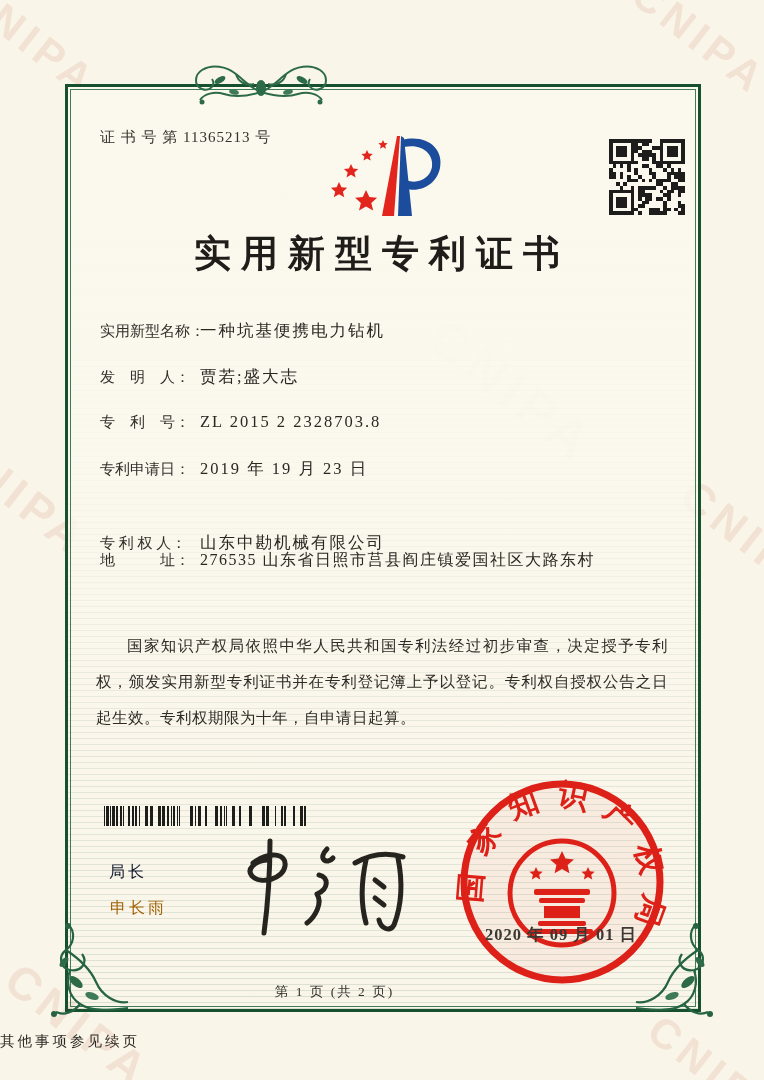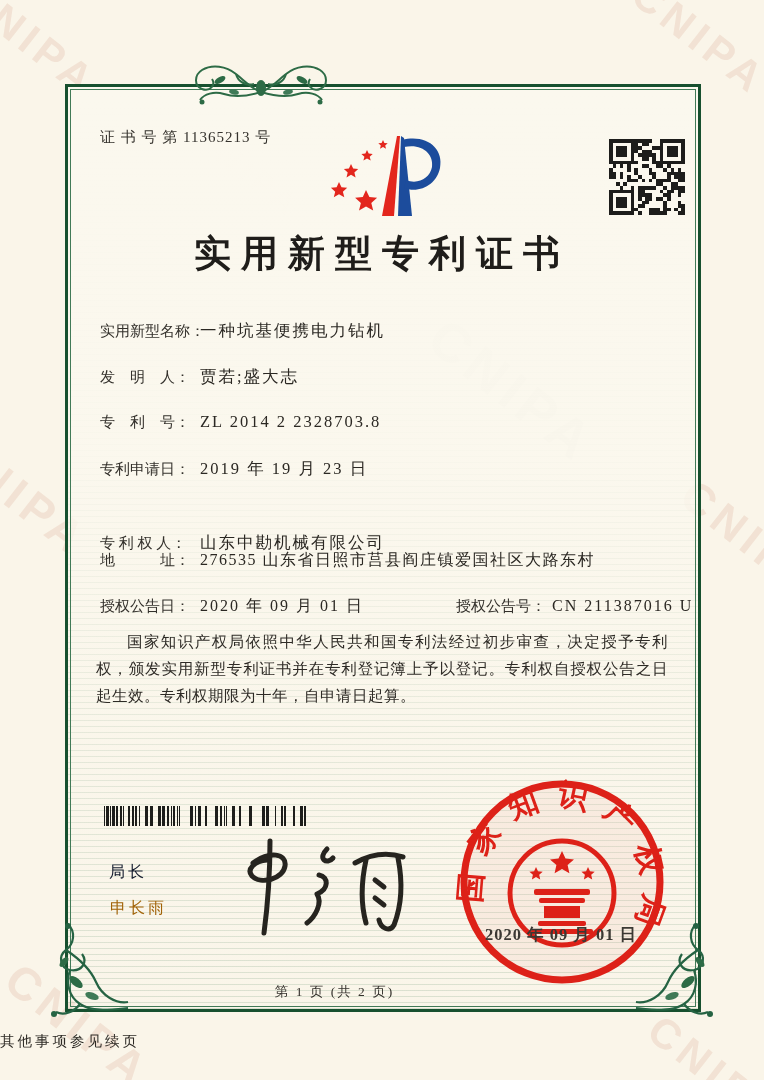--- a/index.html
+++ b/index.html
@@ -60,21 +60,21 @@
   }
   .row .val{
     font-size:16.5px;letter-spacing:2px;color:#2b2823;
   }
   .row .lbl2{
     display:inline-block;width:96px;margin-left:88px;
     font-size:15px;white-space:pre;color:#33302b;
   }
   .body-text{
     left:96px;top:628px;width:572px;
-    font-size:15.5px;line-height:27px;
+    font-size:15.5px;line-height:36px;
     text-align:justify;color:#2e2b26;
   }
   .body-text p{margin:0;text-indent:2em;letter-spacing:0.5px;}
   .sig-title{left:109px;top:862px;font-size:16px;letter-spacing:3px;color:#0f172a;}
   .sig-name{left:110px;top:898px;font-size:16px;letter-spacing:3px;color:#a16207;}
   .page-info{
     left:0;top:983px;width:669px;text-align:center;
     font-size:13.5px;letter-spacing:2px;color:#35322d;
   }
   .cont-note{
@@ -414,34 +414,30 @@
 
   <div class="abs title">实用新型专利证书</div>
 
   <div class="abs row" style="top:320px;">
     <span class="lbl">实用新型名称：</span><span class="val">一种坑基便携电力钻机</span>
   </div>
   <div class="abs row" style="top:366px;">
     <span class="lbl">发　明　人：</span><span class="val">贾若;盛大志</span>
   </div>
   <div class="abs row" style="top:412px;">
-    <span class="lbl">专　利　号：</span><span class="val">ZL 2014 2 2328703.8</span>
+    <span class="lbl">专　利　号：</span><span class="val">ZL 2015 2 2328703.8</span>
   </div>
   <div class="abs row" style="top:458px;">
     <span class="lbl">专利申请日：</span><span class="val">2019 年 19 月 23 日</span>
   </div>
   <div class="abs row" style="top:532px;">
     <span class="lbl">专 利 权 人：</span><span class="val">山东中勘机械有限公司</span>
   </div>
   <div class="abs row" style="top:550px;">
     <span class="lbl">地　　　址：</span><span class="val" style="font-size:16px;letter-spacing:1.5px;font-family:Liberation Serif, serif;">276535 山东省日照市莒县阎庄镇爱国社区大路东村</span>
-  </div>
-  <div class="abs row" style="top:596px;">
-    <span class="lbl">授权公告日：</span><span class="val" style="font-size:16px;">2020 年 09 月 01 日</span>
-    <span class="lbl2">授权公告号：</span><span class="val" style="font-size:16px;">CN 211387016 U</span>
   </div>
 
   <div class="abs body-text">
     <p>国家知识产权局依照中华人民共和国专利法经过初步审查，决定授予专利权，颁发实用新型专利证书并在专利登记簿上予以登记。专利权自授权公告之日起生效。专利权期限为十年，自申请日起算。</p>
   </div>
 
   <div class="abs" style="left:104px;top:806px;">
     <svg id="bar-svg" width="206" height="20" viewBox="0 0 206 20">
         <rect x="0" y="0" width="1" height="20" fill="#1d1d1b"></rect>
         <rect x="2" y="0" width="3" height="20" fill="#1d1d1b"></rect>

